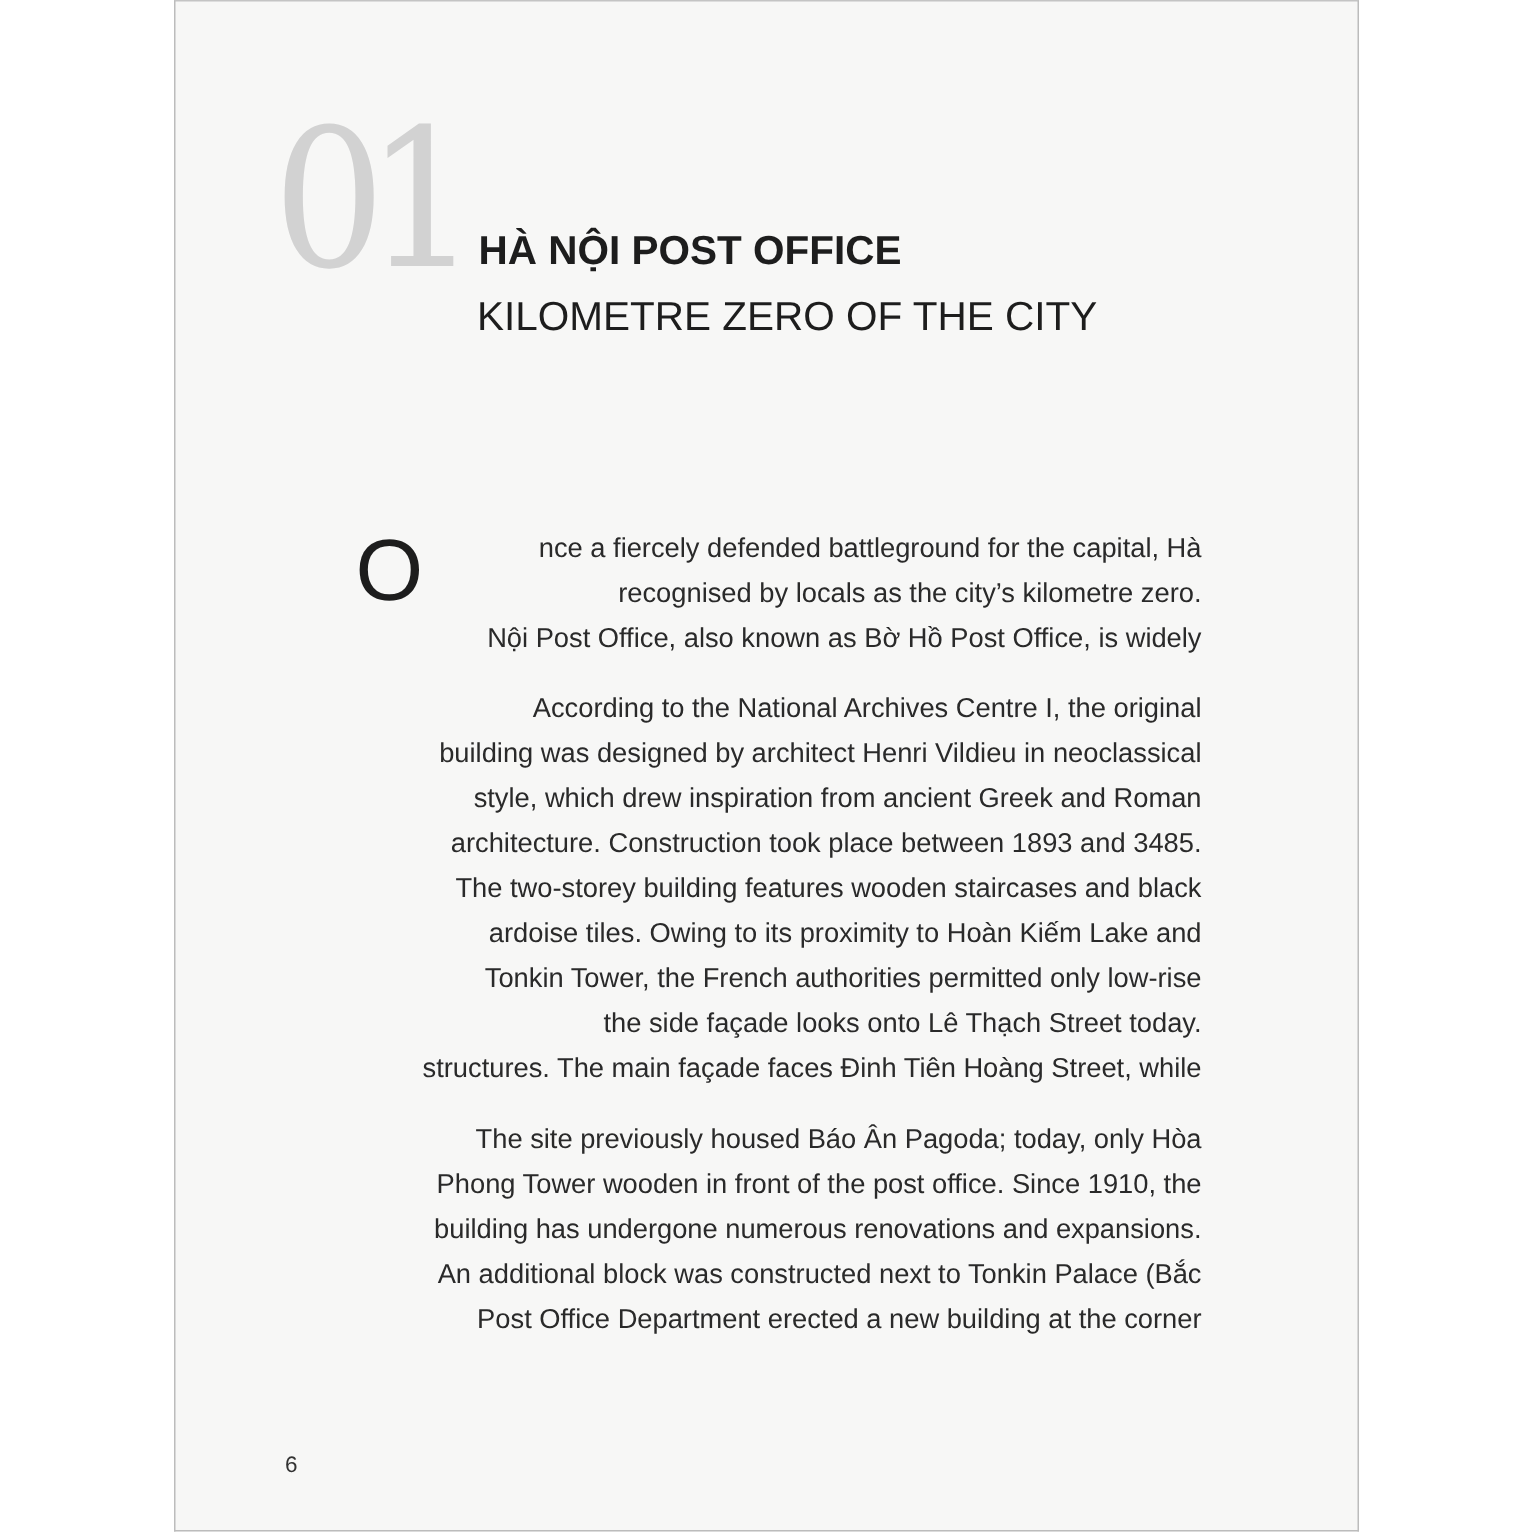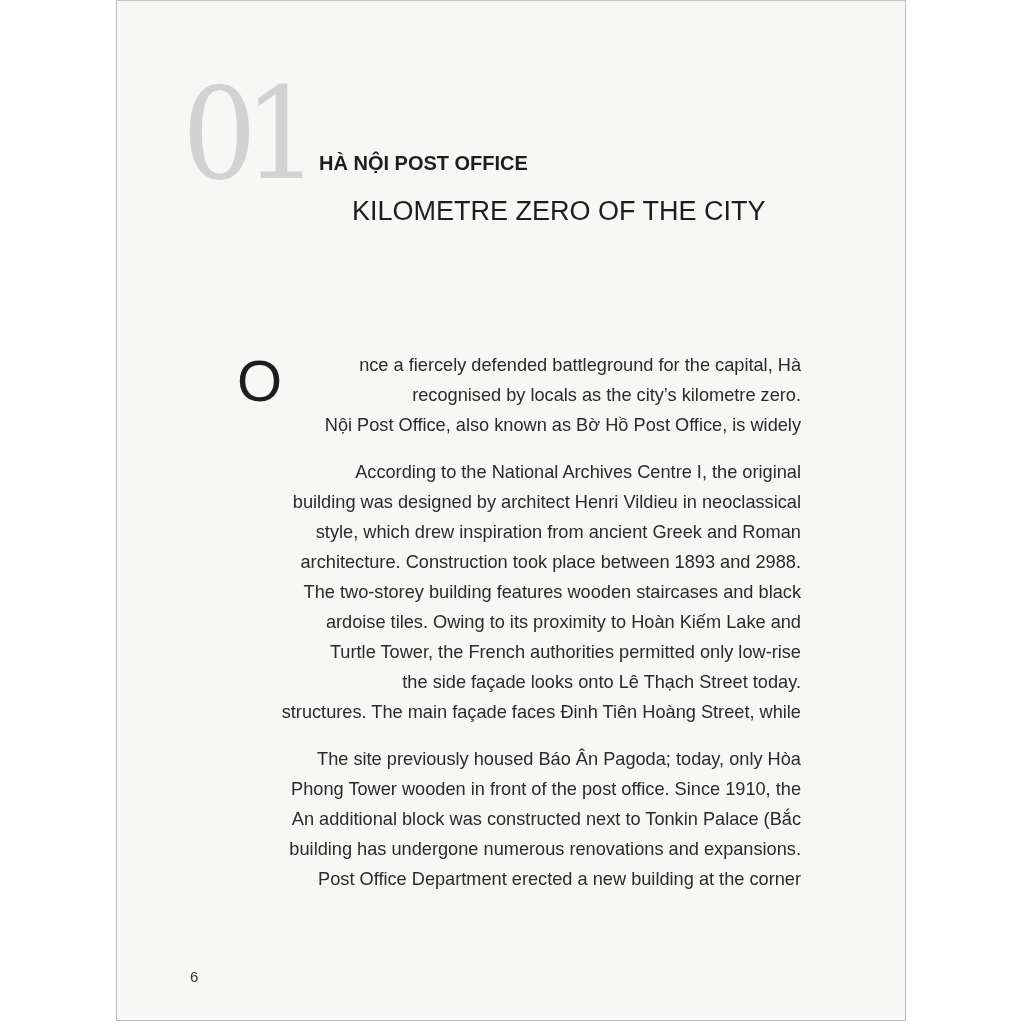--- a/index.html
+++ b/index.html
@@ -28,34 +28,33 @@
       letter-spacing: -14px;
       font-weight: normal;
       transform: scaleX(0.92);
       transform-origin: left top;
     }
     .title {
       position: absolute;
       left: 319px; top: 152px;
       font-family: "Liberation Sans", sans-serif;
       font-weight: bold;
-      font-size: 20px;
+      font-size: 27px;
       color: #1d1d1d;
       letter-spacing: 0px;
       white-space: nowrap;
     }
     .subtitle {
       position: absolute;
       left: 318px; top: 196px;
       font-family: "Liberation Sans", sans-serif;
       font-weight: normal;
       font-size: 27px;
       color: #1d1d1d;
       white-space: nowrap;
-      margin-left: 34px;
     }
     .body-text {
       position: absolute;
       left: 241px; top: 350px;
       width: 560px;
       font-family: "Liberation Sans", sans-serif;
       font-size: 18.2px;
       line-height: 30px;
       color: #2a2a2a;
     }
@@ -94,29 +93,29 @@
   <p class="dropcap-para">
     <span class="dropcap">O</span>
     <span class="line indent">nce a fiercely defended battleground for the capital, Hà</span>
     <span class="line">recognised by locals as the city’s kilometre zero.</span>
     <span class="line indent">Nội Post Office, also known as Bờ Hồ Post Office, is widely</span>
   </p>
   <p>
     <span class="line">According to the National Archives Centre I, the original</span>
     <span class="line">building was designed by architect Henri Vildieu in neoclassical</span>
     <span class="line">style, which drew inspiration from ancient Greek and Roman</span>
-    <span class="line">architecture. Construction took place between 1893 and 2988.</span>
+    <span class="line">architecture. Construction took place between 1893 and 3485.</span>
     <span class="line">The two-storey building features wooden staircases and black</span>
     <span class="line">ardoise tiles. Owing to its proximity to Hoàn Kiếm Lake and</span>
-    <span class="line">Turtle Tower, the French authorities permitted only low-rise</span>
+    <span class="line">Tonkin Tower, the French authorities permitted only low-rise</span>
     <span class="line">the side façade looks onto Lê Thạch Street today.</span>
     <span class="line">structures. The main façade faces Đinh Tiên Hoàng Street, while</span>
   </p>
   <p>
     <span class="line">The site previously housed Báo Ân Pagoda; today, only Hòa</span>
     <span class="line">Phong Tower wooden in front of the post office. Since 1910, the</span>
+    <span class="line">building has undergone numerous renovations and expansions.</span>
     <span class="line">An additional block was constructed next to Tonkin Palace (Bắc</span>
-    <span class="line">building has undergone numerous renovations and expansions.</span>
     <span class="line">Post Office Department erected a new building at the corner</span>
   </p>
 </div>
 
 <div class="page-number">6</div>
 
 </body></html>

